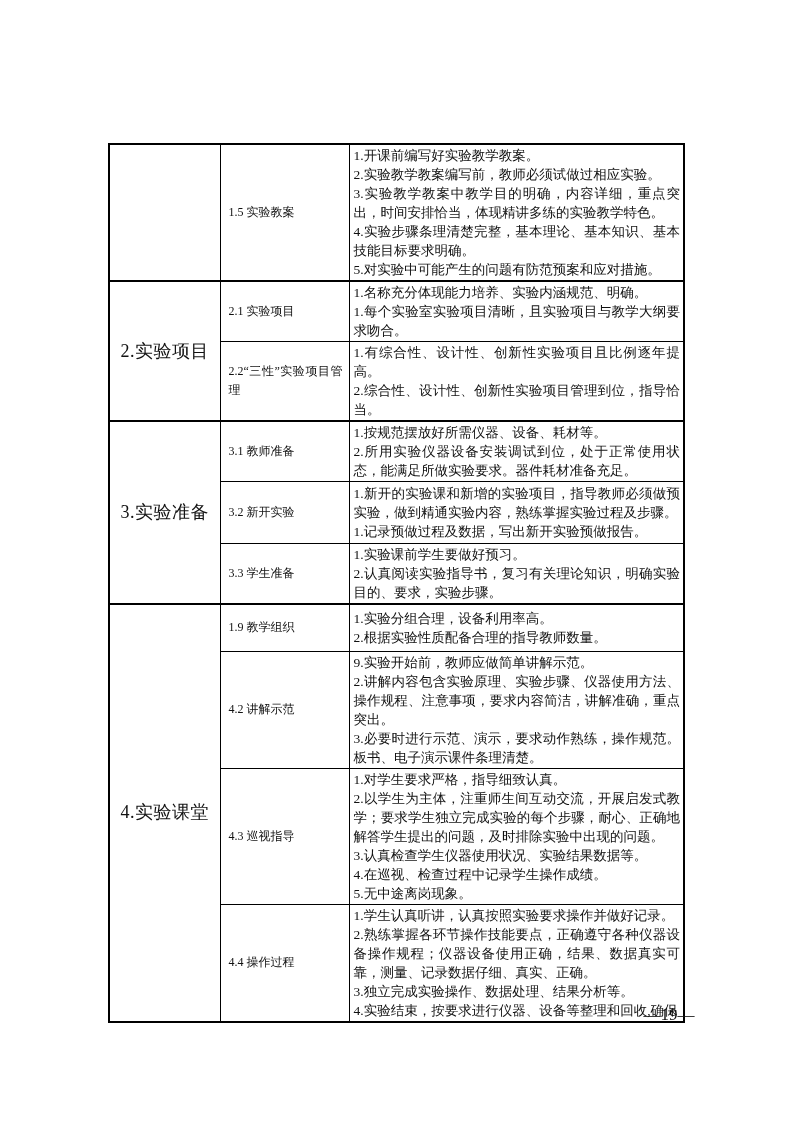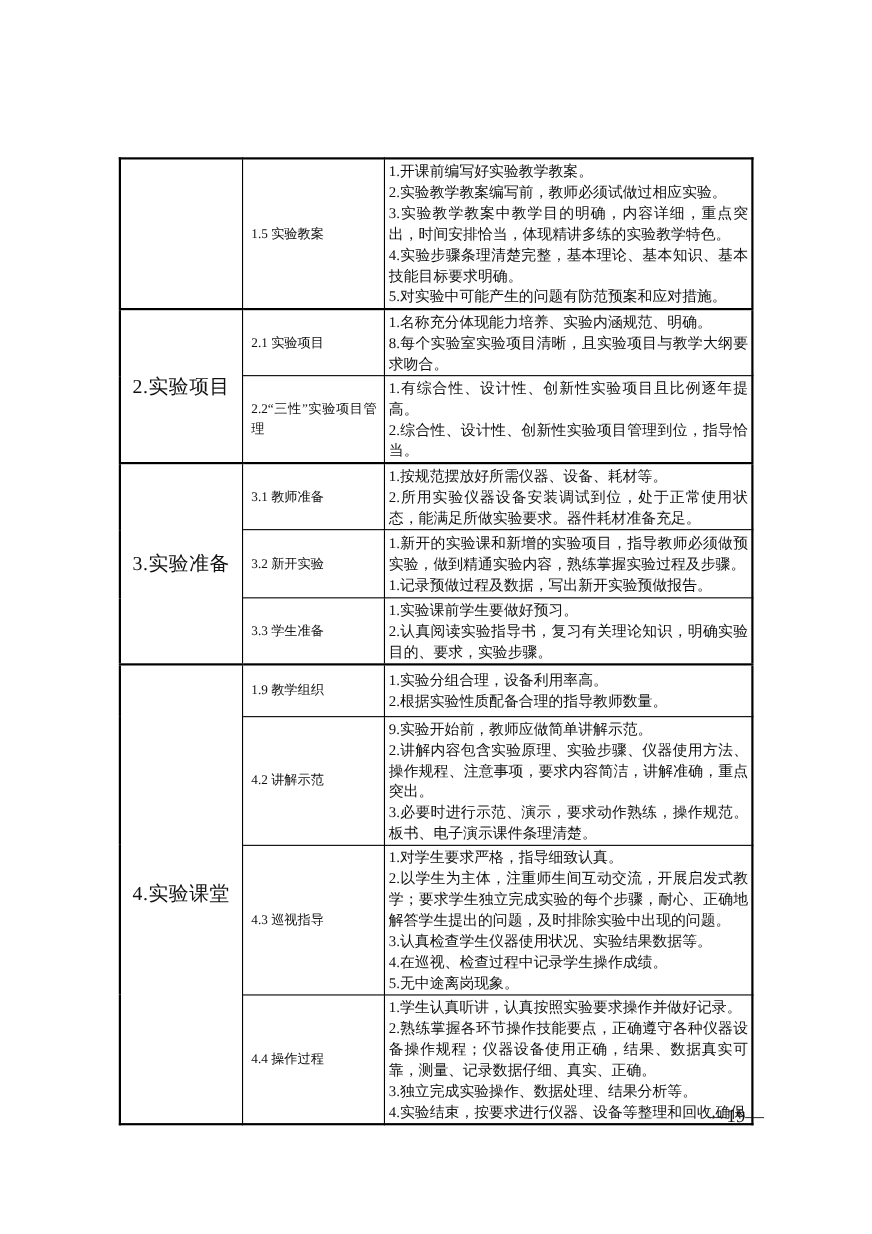--- a/index.html
+++ b/index.html
@@ -94,21 +94,21 @@
           <div class="ci">4.实验步骤条理清楚完整，基本理论、基本知识、基本技能目标要求明确。</div>
           <div class="ci">5.对实验中可能产生的问题有防范预案和应对措施。</div>
         </td>
       </tr>
 
       <tr class="r21 sec-start">
         <td class="cat" rowspan="2">2.实验项目</td>
         <td class="lbl">2.1 实验项目</td>
         <td class="crit">
           <div class="ci">1.名称充分体现能力培养、实验内涵规范、明确。</div>
-          <div class="ci">8.每个实验室实验项目清晰，且实验项目与教学大纲要求吻合。</div>
+          <div class="ci">1.每个实验室实验项目清晰，且实验项目与教学大纲要求吻合。</div>
         </td>
       </tr>
       <tr class="r22">
         <td class="lbl">2.2“三性”实验项目管理</td>
         <td class="crit">
           <div class="ci">1.有综合性、设计性、创新性实验项目且比例逐年提高。</div>
           <div class="ci">2.综合性、设计性、创新性实验项目管理到位，指导恰当。</div>
         </td>
       </tr>
 

